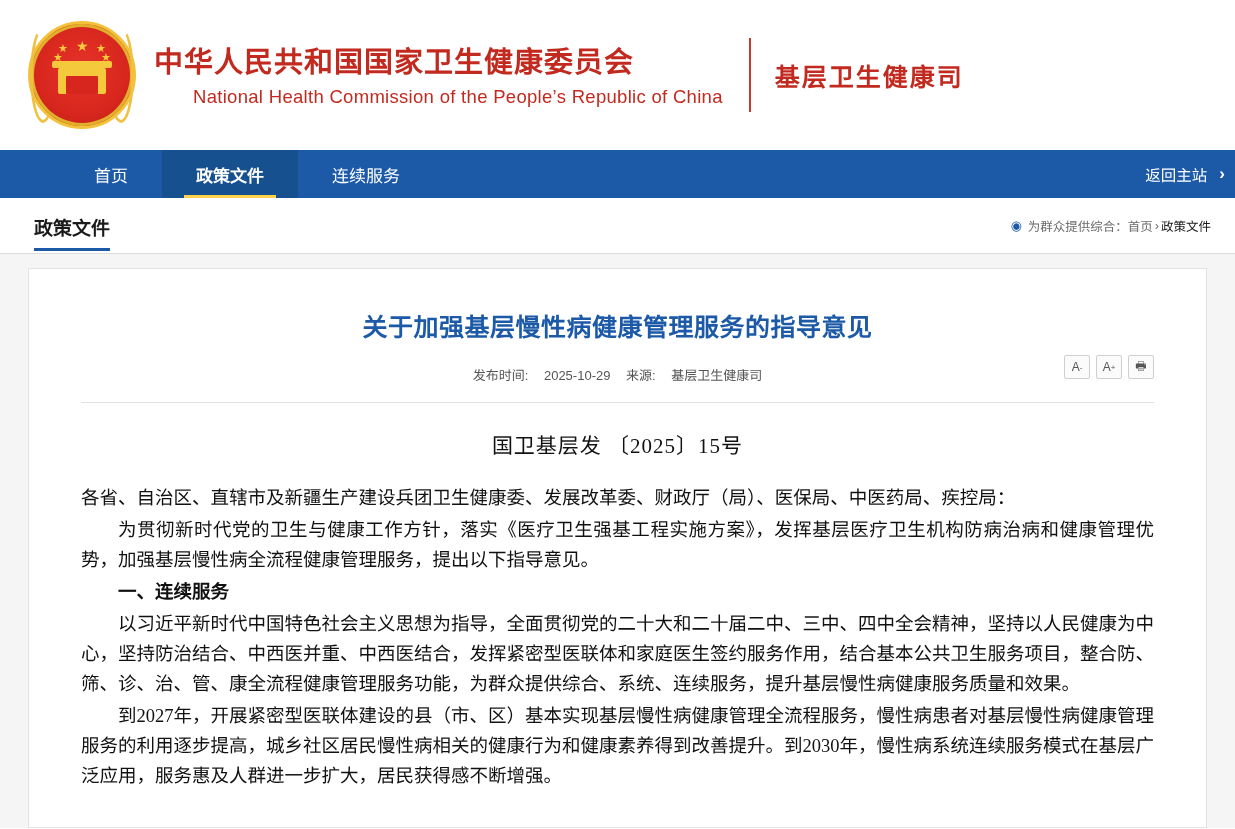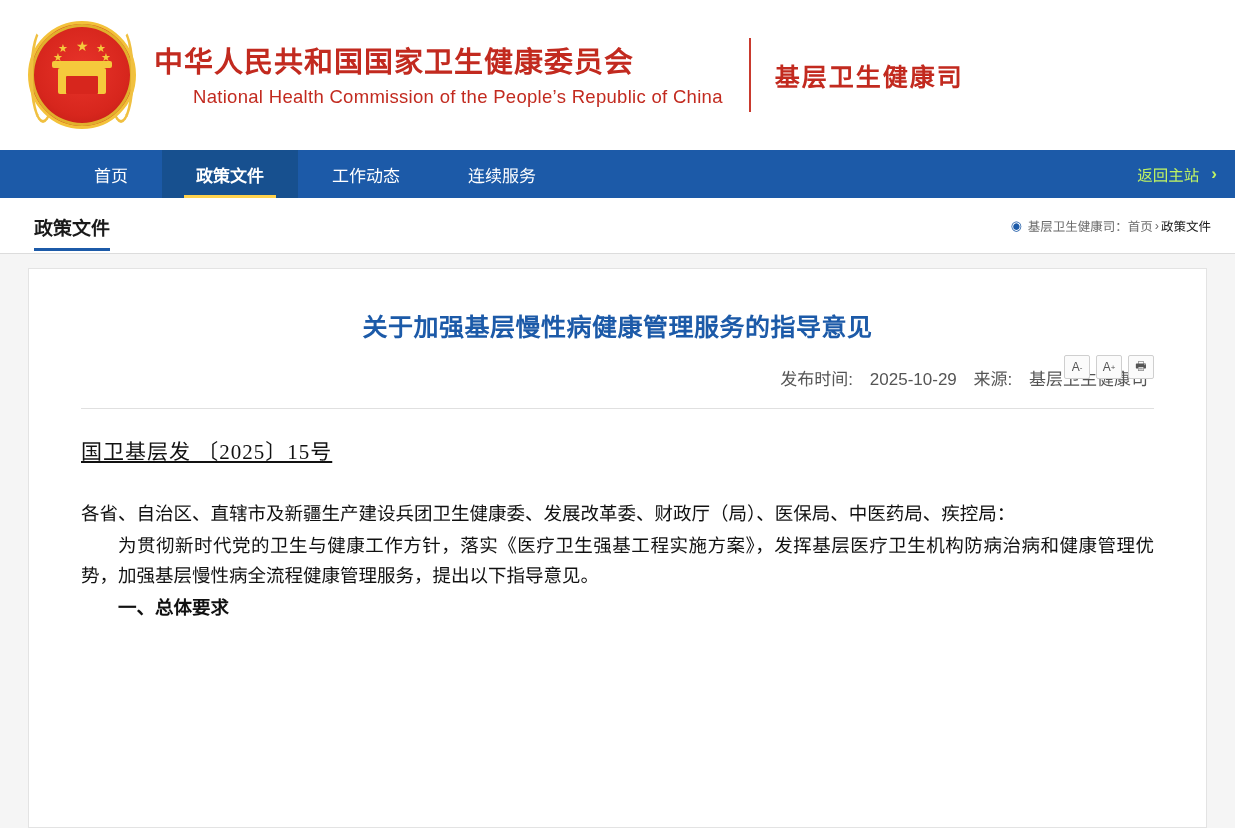--- a/index.html
+++ b/index.html
@@ -140,23 +140,23 @@
     content: "";
     position: absolute;
     left: 22px; right: 22px; bottom: 0;
     height: 3px;
     background: #ffd24d;
   }
   .nav-right {
     margin-left: auto;
     display: flex;
     align-items: center;
-    color: #bef264;
+    color: #ffffff;
     font-size: 15.5px;
-    padding-right: 18px;
+    padding-right: 10px;
     cursor: pointer;
     white-space: nowrap;
   }
   .nav-right .chev {
     margin-left: 12px;
     font-size: 17px;
     font-weight: bold;
   }
 
   
@@ -209,22 +209,22 @@
   }
   .doc-title {
     text-align: center;
     color: #1c5aa8;
     font-size: 25px;
     font-weight: bold;
     letter-spacing: 0.5px;
     margin: 12px 0 22px 0;
   }
   .meta {
-    text-align: right;
-    font-size: 17px;
+    text-align: center;
+    font-size: 13px;
     color: #555555;
     margin-bottom: 18px;
   }
   .meta span { margin: 0 6px; }
   .tools {
     position: absolute;
     right: 52px;
     top: 86px;
     display: flex;
     gap: 6px;
@@ -240,26 +240,26 @@
     justify-content: center;
     cursor: pointer;
     border-radius: 2px;
   }
   .tool-btn sup { font-size: 8px; }
   .hr {
     border-top: 1px solid #e0e0e0;
     margin: 0 0 26px 0;
   }
   .docnum {
+    text-align: center;
     font-family: "Liberation Serif", "DejaVu Serif", serif;
     font-size: 21px;
     color: #111;
-    margin-bottom: 34px;
+    margin-bottom: 24px;
     letter-spacing: 1px;
-    text-decoration: underline;
   }
   .body {
     font-family: "Liberation Serif", "DejaVu Serif", serif;
     font-size: 18.5px;
     line-height: 30px;
     color: #111111;
     text-align: justify;
   }
   .body p { margin: 0 0 2px 0; }
   .body p.ind { text-indent: 2em; }
@@ -288,33 +288,32 @@
       <div class="title-en">National Health Commission of the People’s  Republic of China</div>
     </div>
     <div class="title-divider"></div>
     <div class="title-sub">基层卫生健康司</div>
   </div>
 </div>
 
 <div class="nav">
   <div class="nav-item">首页</div>
   <div class="nav-item active">政策文件</div>
-  <div class="nav-item">工作动态</div>
   <div class="nav-item">连续服务</div>
   <div class="nav-right">
     <span>返回主站</span>
     <span class="chev">›</span>
   </div>
 </div>
 
 <div class="subbar">
   <div class="subbar-title">政策文件</div>
   <div class="crumb">
     <span class="pin">◉</span>
-    <span>基层卫生健康司：</span>
+    <span>为群众提供综合：</span>
     <a href="#">首页</a>
     <span class="sep">›</span>
     <span class="cur">政策文件</span>
   </div>
 </div>
 
 <div class="wrap">
   <div class="card">
 
     <div class="doc-title">关于加强基层慢性病健康管理服务的指导意见</div>
@@ -340,17 +339,19 @@
       </div>
     </div>
 
     <div class="hr"></div>
 
     <div class="docnum">国卫基层发 〔2025〕15号</div>
 
     <div class="body">
       <p>各省、自治区、直辖市及新疆生产建设兵团卫生健康委、发展改革委、财政厅（局）、医保局、中医药局、疾控局：</p>
       <p class="ind">为贯彻新时代党的卫生与健康工作方针，落实《医疗卫生强基工程实施方案》，发挥基层医疗卫生机构防病治病和健康管理优势，加强基层慢性病全流程健康管理服务，提出以下指导意见。</p>
-      <p class="sec">一、总体要求</p>
+      <p class="sec">一、连续服务</p>
+      <p class="ind">以习近平新时代中国特色社会主义思想为指导，全面贯彻党的二十大和二十届二中、三中、四中全会精神，坚持以人民健康为中心，坚持防治结合、中西医并重、中西医结合，发挥紧密型医联体和家庭医生签约服务作用，结合基本公共卫生服务项目，整合防、筛、诊、治、管、康全流程健康管理服务功能，为群众提供综合、系统、连续服务，提升基层慢性病健康服务质量和效果。</p>
+      <p class="ind">到2027年，开展紧密型医联体建设的县（市、区）基本实现基层慢性病健康管理全流程服务，慢性病患者对基层慢性病健康管理服务的利用逐步提高，城乡社区居民慢性病相关的健康行为和健康素养得到改善提升。到2030年，慢性病系统连续服务模式在基层广泛应用，服务惠及人群进一步扩大，居民获得感不断增强。</p>
     </div>
 
   </div>
 </div>
 
 </body></html>

